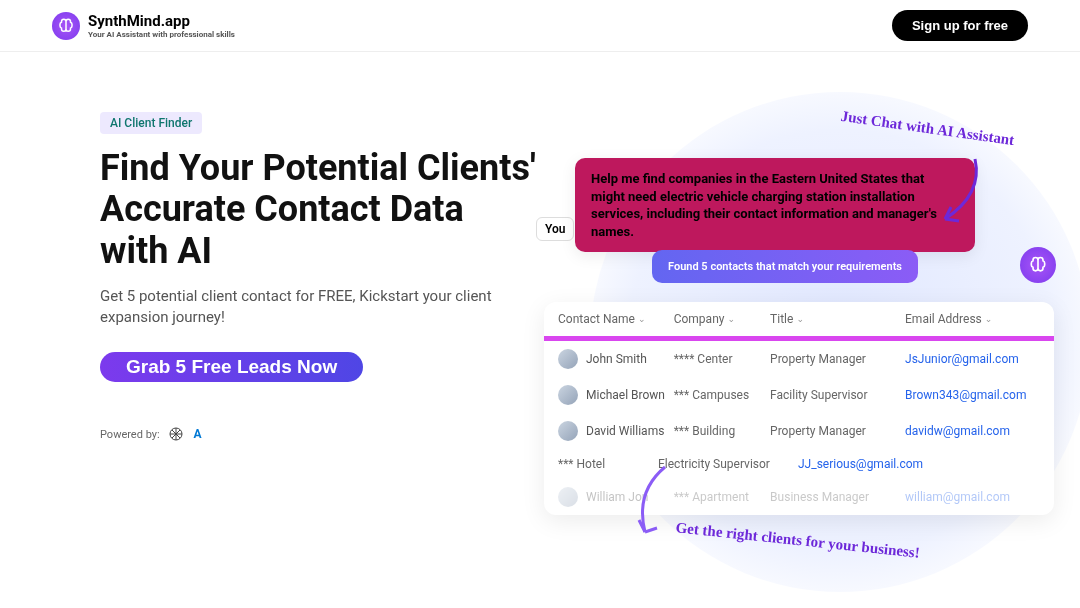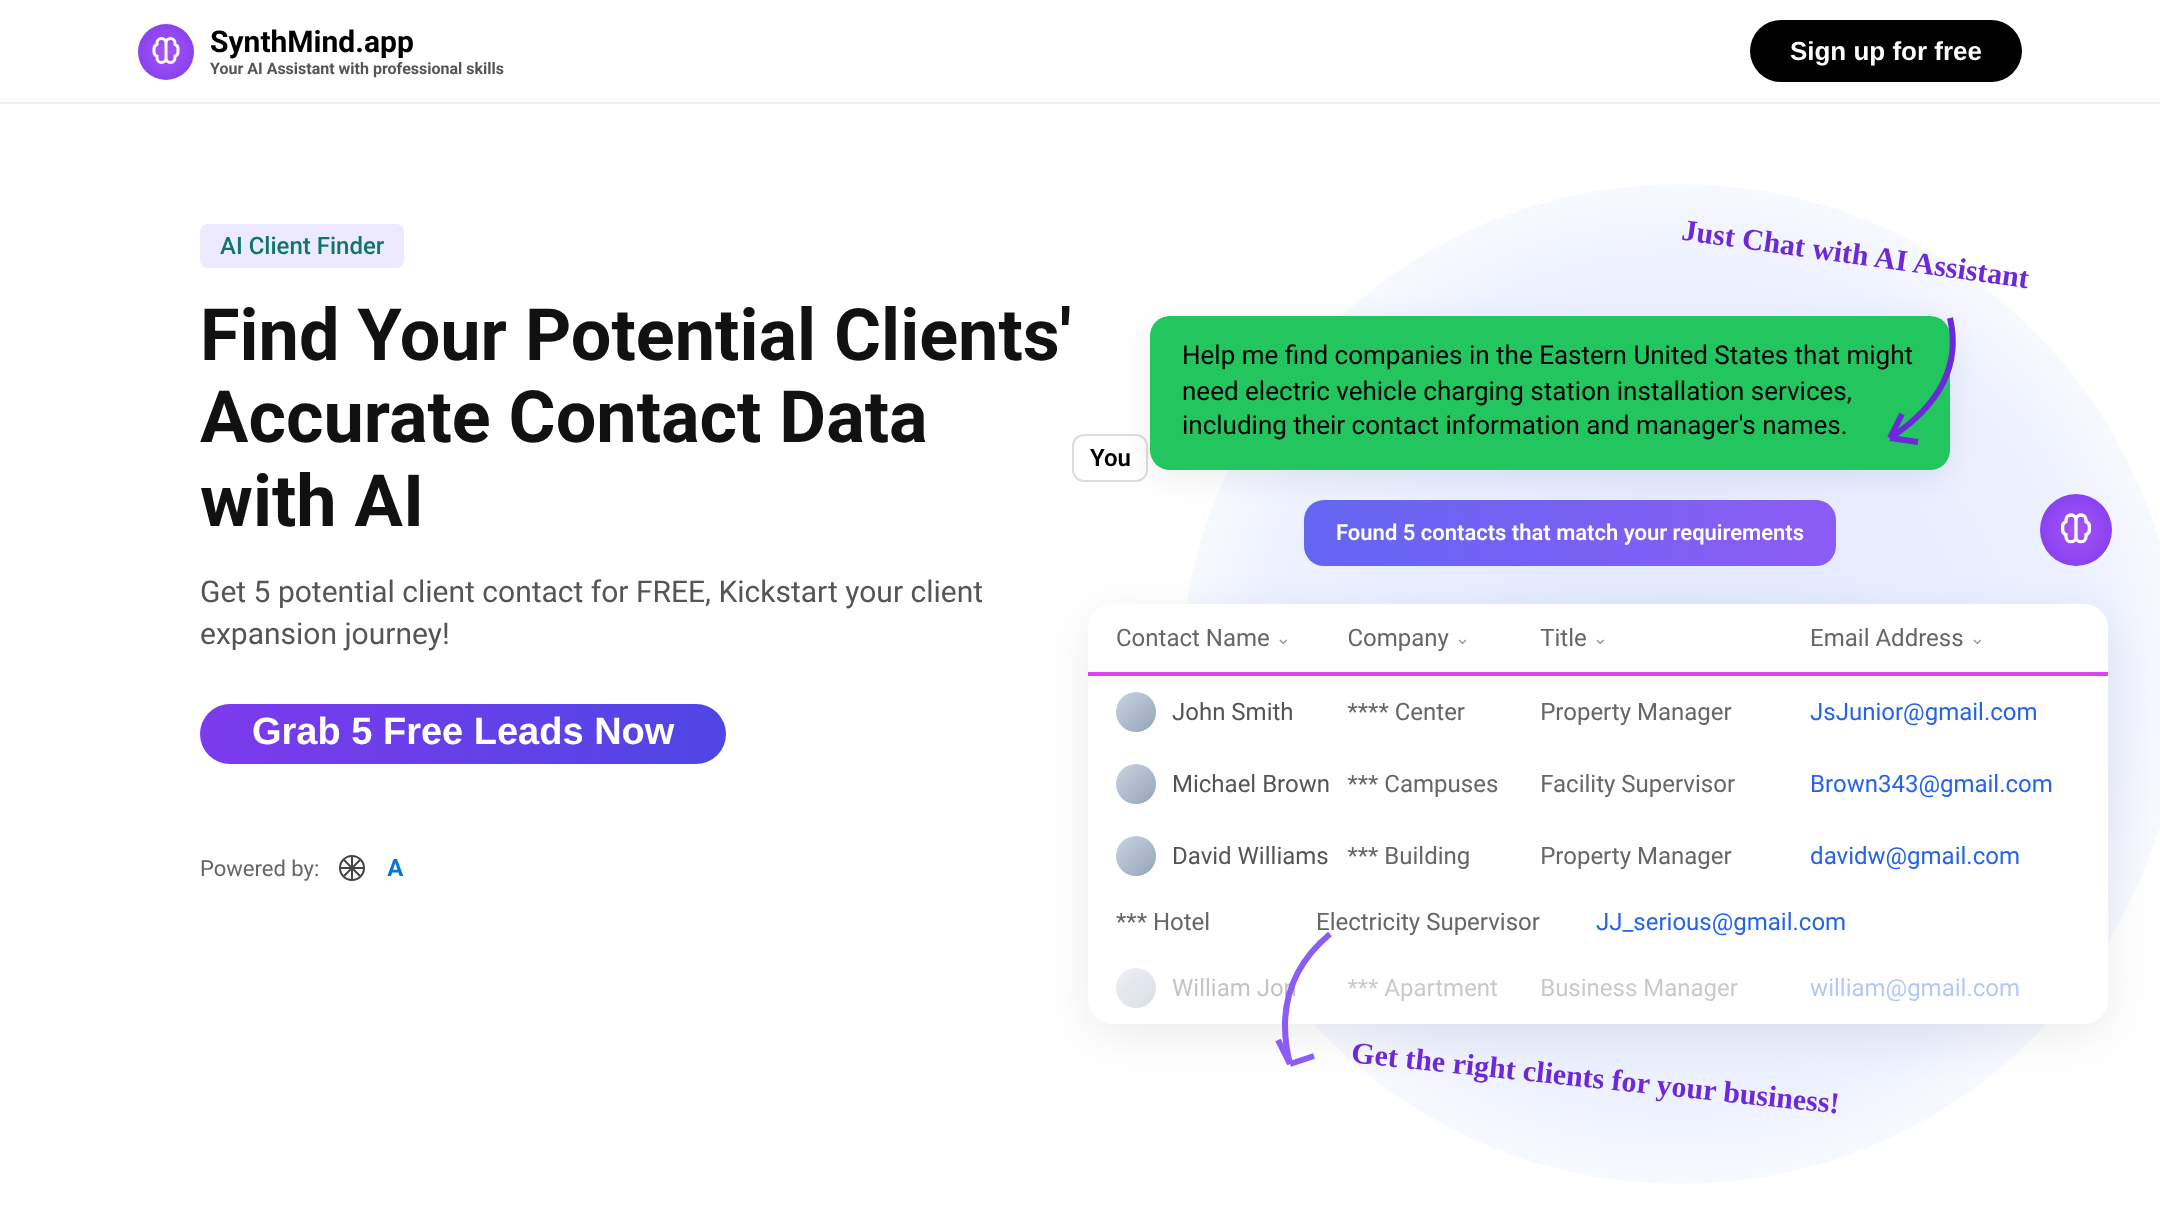--- a/index.html
+++ b/index.html
@@ -1,19 +1,19 @@
 <!DOCTYPE html>
 <html><head>
 <meta charset="utf-8">
 <style>
 * { box-sizing: border-box; margin: 0; padding: 0; }
 body { font-family: -apple-system, BlinkMacSystemFont, 'Segoe UI', Roboto, Arial, sans-serif; background: #fff; width: 1080px; height: 608px; overflow: hidden; }
 
 
-.header { display: flex; justify-content: space-between; align-items: center; padding: 10px 69px; border-bottom: 1px solid #eee; }
+.header { display: flex; justify-content: space-between; align-items: center; padding: 10px 52px; border-bottom: 1px solid #eee; }
 .logo-wrap { display: flex; align-items: center; gap: 8px; }
 .logo-icon { width: 28px; height: 28px; border-radius: 50%; background: radial-gradient(circle, #a855f7, #7c3aed); display: flex; align-items: center; justify-content: center; color: #fff; font-size: 16px; }
 .logo-text-wrap { display: flex; flex-direction: column; }
 .logo-title { font-weight: 700; font-size: 15px; }
 .logo-sub { font-size: 8px; color: #555; font-weight: bold; }
 .signup-btn { background: #000; color: #fff; border: none; padding: 8px 20px; border-radius: 20px; font-size: 13px; font-weight: 600; cursor: pointer; }
 
 
 .main { display: flex; padding: 60px 0 0 100px; position: relative; }
 .left { width: 440px; }
@@ -24,26 +24,26 @@
 .powered { margin-top: 44px; font-size: 11px; color: #666; display: flex; align-items: center; gap: 8px; }
 .powered-icons { display: flex; gap: 6px; }
 .pow-icon { width: 16px; height: 16px; display: inline-flex; align-items: center; justify-content: center; font-weight: 700; font-size: 12px; }
 .pow-openai { color: #444; }
 .pow-azure { color: #0078d4; }
 
 
 .right { position: absolute; left: 540px; top: 70px; width: 530px; }
 .bg-blob { position: absolute; width: 500px; height: 500px; border-radius: 50%; background: radial-gradient(circle, #e0e7ff 0%, #eef2ff 60%, transparent 80%); top: -30px; left: 50px; z-index: 0; }
 .chat-tag-you { position: absolute; top: 95px; left: -4px; background: #fff; border: 1px solid #ddd; border-radius: 6px; padding: 4px 8px; font-size: 12px; font-weight: 600; z-index: 2; }
-.user-bubble { position: absolute; top: 36px; left: 35px; width: 400px; background: #22c55e; border-radius: 10px; padding: 12px 16px; font-size: 13px; font-weight: 400; line-height: 1.35; z-index: 2; box-shadow: 0 4px 16px rgba(0,0,0,0.08); }
+.user-bubble { position: absolute; top: 36px; left: 35px; width: 400px; background: #be185d; border-radius: 10px; padding: 12px 16px; font-size: 13px; font-weight: 700; line-height: 1.35; z-index: 2; box-shadow: 0 4px 16px rgba(0,0,0,0.08); }
 .assist-bubble { position: absolute; top: 128px; left: 112px; background: linear-gradient(90deg, #6366f1, #8b5cf6); color: #fff; padding: 10px 16px; border-radius: 10px; font-size: 11px; font-weight: 600; z-index: 2; }
 .assist-icon { position: absolute; top: 125px; left: 480px; width: 36px; height: 36px; border-radius: 50%; background: radial-gradient(circle,#a855f7,#7c3aed); display: flex; align-items: center; justify-content: center; color: #fff; font-size: 18px; z-index: 2; }
 
 .table-card { position: absolute; top: 180px; left: 4px; width: 510px; background: #fff; border-radius: 12px; box-shadow: 0 6px 24px rgba(0,0,0,0.08); z-index: 2; overflow: hidden; }
-.thead { display: flex; padding: 10px 14px; font-size: 12px; color: #666; border-bottom: 2px solid #d946ef; }
+.thead { display: flex; padding: 10px 14px; font-size: 12px; color: #666; border-bottom: 5px solid #d946ef; }
 .th { display: flex; align-items: center; gap: 3px; }
 .th1 { width: 120px; } .th2 { width: 100px; } .th3 { width: 140px; } .th4 { width: 140px; }
 .chev { font-size: 9px; color: #999; }
 .trow { display: flex; align-items: center; padding: 8px 14px; font-size: 12px; }
 .trow.faded { opacity: 0.35; }
 .cell-name { width: 120px; display: flex; align-items: center; gap: 8px; color: #555; }
 .avatar { width: 20px; height: 20px; border-radius: 50%; background: linear-gradient(135deg,#cbd5e1,#94a3b8); flex-shrink: 0; }
 .cell-company { width: 100px; color: #666; }
 .cell-title { width: 140px; color: #666; }
 .cell-email { width: 140px; color: #2563eb; }

